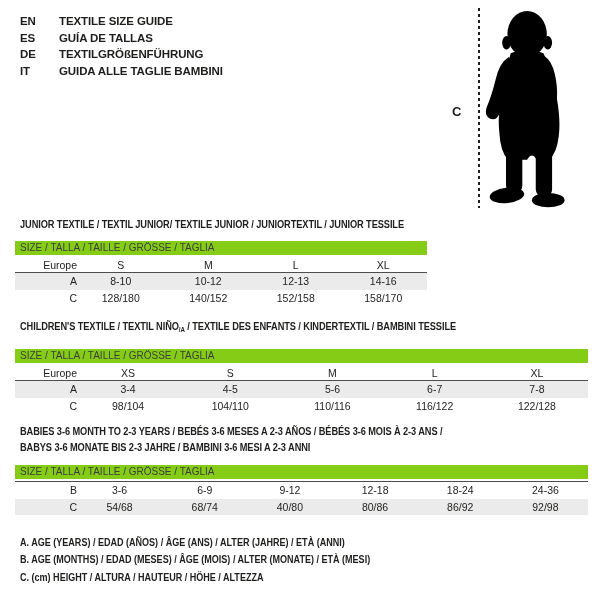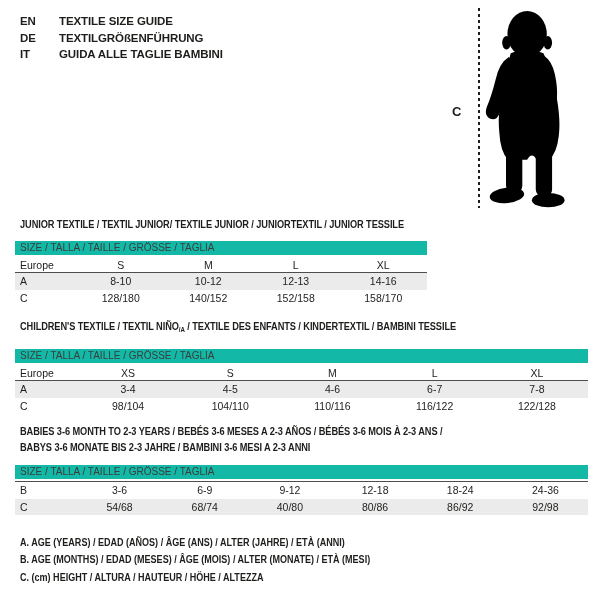--- a/index.html
+++ b/index.html
@@ -17,48 +17,52 @@
   .c-label{position:absolute;left:452px;top:104px;font-weight:bold;font-size:13px;}
   .baby-svg{position:absolute;left:482px;top:6px;width:96px;height:204px;}
 
   
   .heading{position:absolute;font-weight:bold;font-size:10.5px;letter-spacing:-0.1px;
            transform:scaleX(.88);transform-origin:0 50%;white-space:nowrap;line-height:12px;}
   .heading .subscr{font-size:7px;vertical-align:-2px;}
 
   
   .stable{position:absolute;}
-  .size-bar{height:14px;background:#14b8a6;color:#3c3c3c;font-size:10px;line-height:14px;
+  .size-bar{height:14px;background:#84cc16;color:#3c3c3c;font-size:10px;line-height:14px;
             padding-left:5px;white-space:nowrap;overflow:hidden;}
   .trow{display:grid;align-items:center;font-size:10.5px;}
   .cols4{grid-template-columns:62px repeat(4,1fr);}
   .cols5{grid-template-columns:62px repeat(5,1fr);}
   .cols6{grid-template-columns:62px repeat(6,1fr);}
   .trow .cc{text-align:center;}
-  .trow .lc{padding-left:5px;text-align:left;}
+  .trow .lc{padding-left:5px;text-align:right;}
   .hdr-row{height:15px;margin-top:2px;}
   .data-row{height:16.5px;}
   .shade{background:#ebebeb;}
   .dark-sep{height:1px;background:#4d4d4d;}
   .gap-sep{margin-top:2px;}
 
   
   .footnotes{position:absolute;left:20px;top:534px;font-weight:bold;font-size:10.5px;
              transform:scaleX(.86);transform-origin:0 0;}
   .footnotes .fn{height:17.3px;line-height:17.3px;white-space:nowrap;}
 </style>
 </head>
 <body>
 
 <div class="canvas">
 
   <div class="lang">
     <div class="lang-row">
       <span>EN</span>
       <span>TEXTILE SIZE GUIDE</span>
+    </div>
+    <div class="lang-row">
+      <span>ES</span>
+      <span>GUÍA DE TALLAS</span>
     </div>
     <div class="lang-row">
       <span>DE</span>
       <span>TEXTILGRÖßENFÜHRUNG</span>
     </div>
     <div class="lang-row">
       <span>IT</span>
       <span>GUIDA ALLE TAGLIE BAMBINI</span>
     </div>
   </div>
@@ -118,21 +122,21 @@
       <span class="cc">S</span>
       <span class="cc">M</span>
       <span class="cc">L</span>
       <span class="cc">XL</span>
     </div>
     <div class="dark-sep"></div>
     <div class="trow cols5 data-row shade">
       <span class="lc">A</span>
       <span class="cc">3-4</span>
       <span class="cc">4-5</span>
-      <span class="cc">4-6</span>
+      <span class="cc">5-6</span>
       <span class="cc">6-7</span>
       <span class="cc">7-8</span>
     </div>
     <div class="trow cols5 data-row">
       <span class="lc">C</span>
       <span class="cc">98/104</span>
       <span class="cc">104/110</span>
       <span class="cc">110/116</span>
       <span class="cc">116/122</span>
       <span class="cc">122/128</span>

